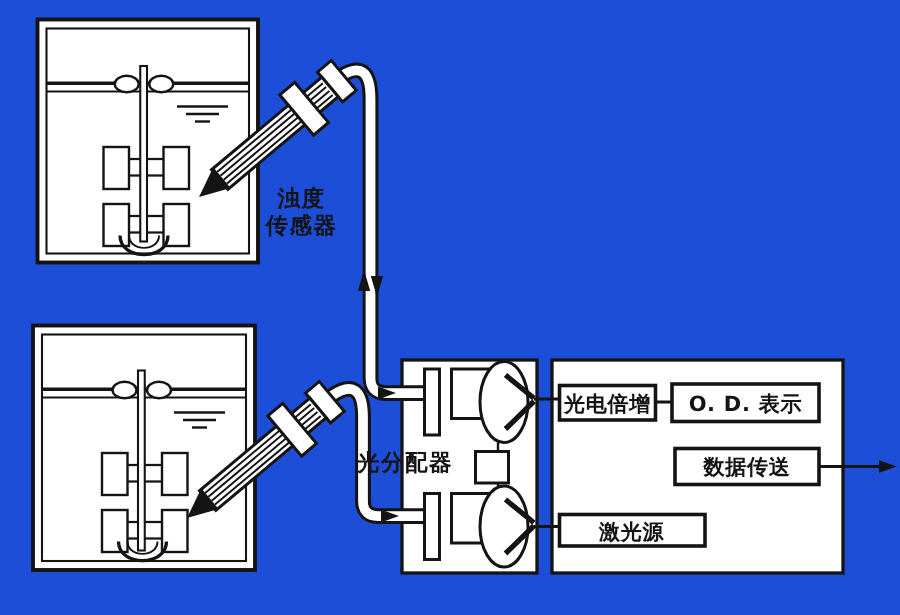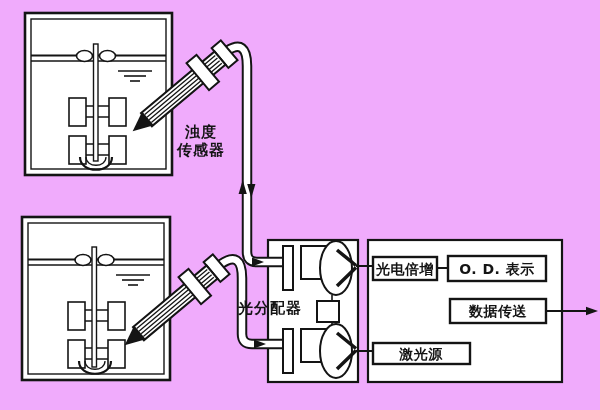--- a/index.html
+++ b/index.html
@@ -1,16 +1,16 @@
 <!DOCTYPE html>
 <html><head>
 <meta charset="utf-8">
 <style>
   html,body{margin:0;padding:0;background:#e8e8e4;}
-  .page{width:600px;height:410px;background:#f0abfc;position:relative;overflow:hidden;
+  .page{width:600px;height:410px;background:#1d4ed8;position:relative;overflow:hidden;
         font-family:"DejaVu Sans","Liberation Sans",sans-serif;}
   svg{display:block;}
   text{fill:#141414;font-family:"DejaVu Sans","Liberation Sans",sans-serif;font-weight:700;}
   .lbl-free{font-size:15px;letter-spacing:1px;}
   .lbl-box{font-size:14px;letter-spacing:0.5px;}
 </style>
 </head>
 <body>
 
 <div class="page">

